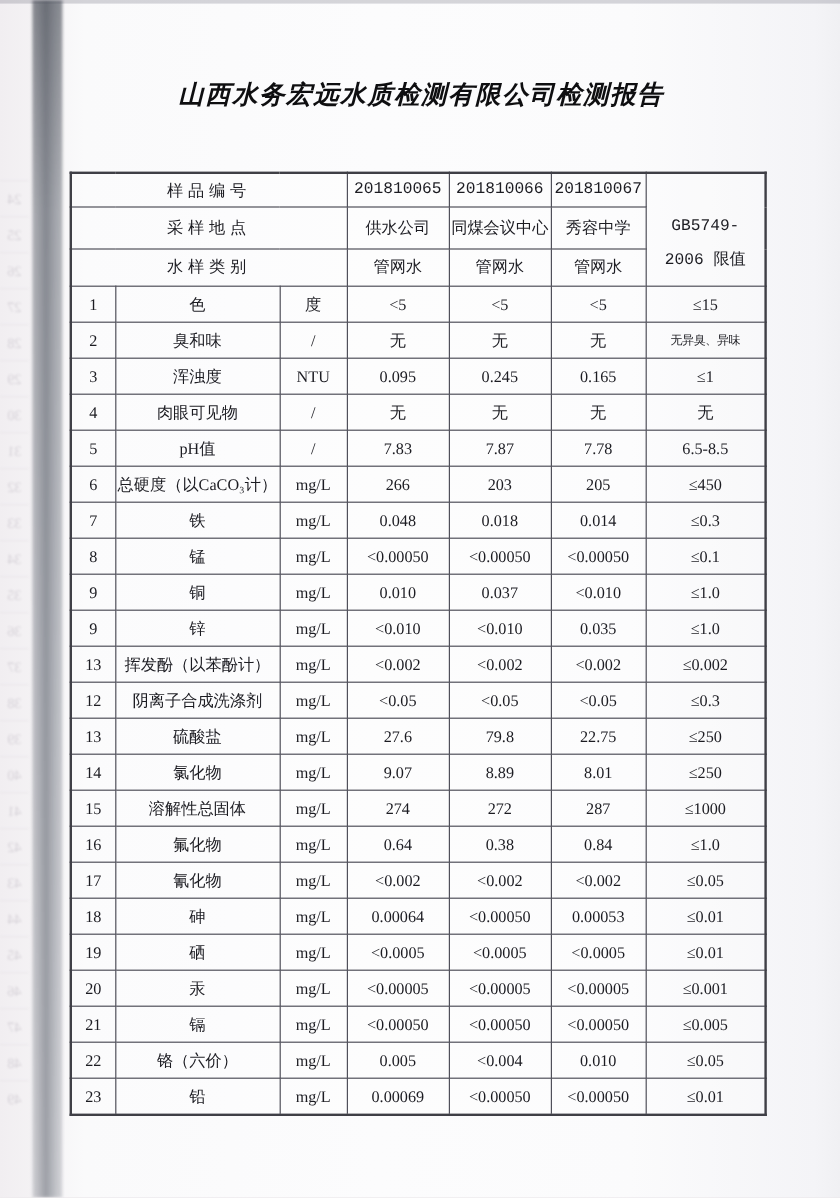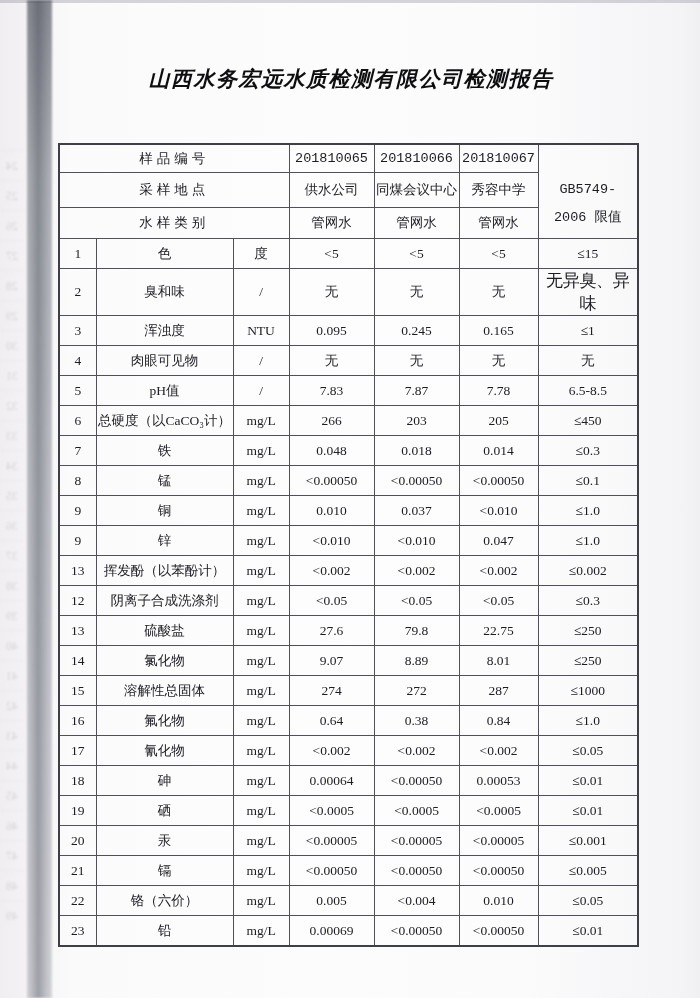--- a/index.html
+++ b/index.html
@@ -59,21 +59,21 @@
     border:1px solid #50505a;
     text-align:center;vertical-align:middle;
     font-size:13.5px;color:#1c1c22;padding:0;
     overflow:hidden;
   }
   thead tr.h1 td{height:27px;font-family:Liberation Mono, monospace;}
   thead tr.h2 td{height:34px;line-height:1.15;}
   thead tr.h3 td{height:30px;}
   tbody td{height:29px;}
   td.c-name{text-align:left;padding-left:8px;}
-  td.c-limit.small{font-size:17px;letter-spacing:-0.3px;}
+  td.c-limit.small{font-size:10px;letter-spacing:-0.3px;}
   td.loc{padding:0 6px;}
   td.limit-head{font-size:14px;line-height:1;}
   td.limit-head .l1{margin-bottom:14px;margin-top:24px;}
   .hlabel{letter-spacing:4px;}
 </style>
 </head>
 <body>
 
 <div class="scan">
 
@@ -225,21 +225,21 @@
           <td class="c-v2">0.037</td>
           <td class="c-v3">&lt;0.010</td>
           <td class="c-limit">≤1.0</td>
         </tr>
         <tr>
           <td class="c-no">9</td>
           <td class="c-name">锌</td>
           <td class="c-unit">mg/L</td>
           <td class="c-v1">&lt;0.010</td>
           <td class="c-v2">&lt;0.010</td>
-          <td class="c-v3">0.047</td>
+          <td class="c-v3">0.035</td>
           <td class="c-limit">≤1.0</td>
         </tr>
         <tr>
           <td class="c-no">13</td>
           <td class="c-name">挥发酚（以苯酚计）</td>
           <td class="c-unit">mg/L</td>
           <td class="c-v1">&lt;0.002</td>
           <td class="c-v2">&lt;0.002</td>
           <td class="c-v3">&lt;0.002</td>
           <td class="c-limit">≤0.002</td>

